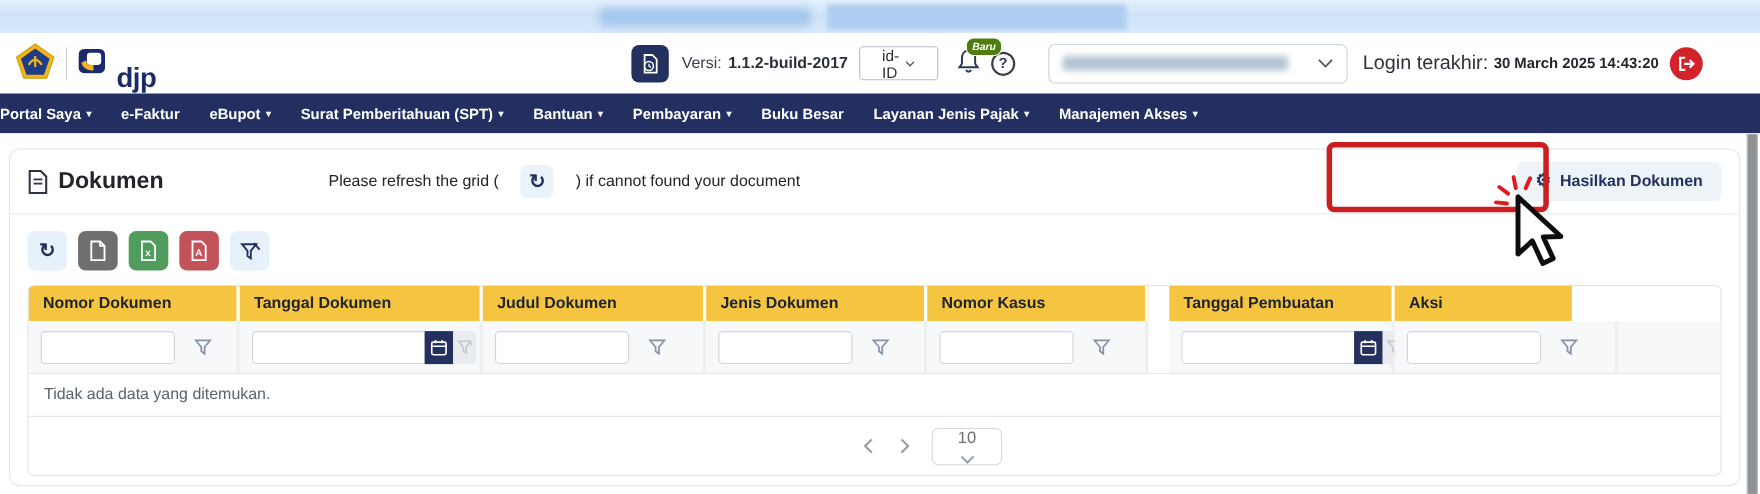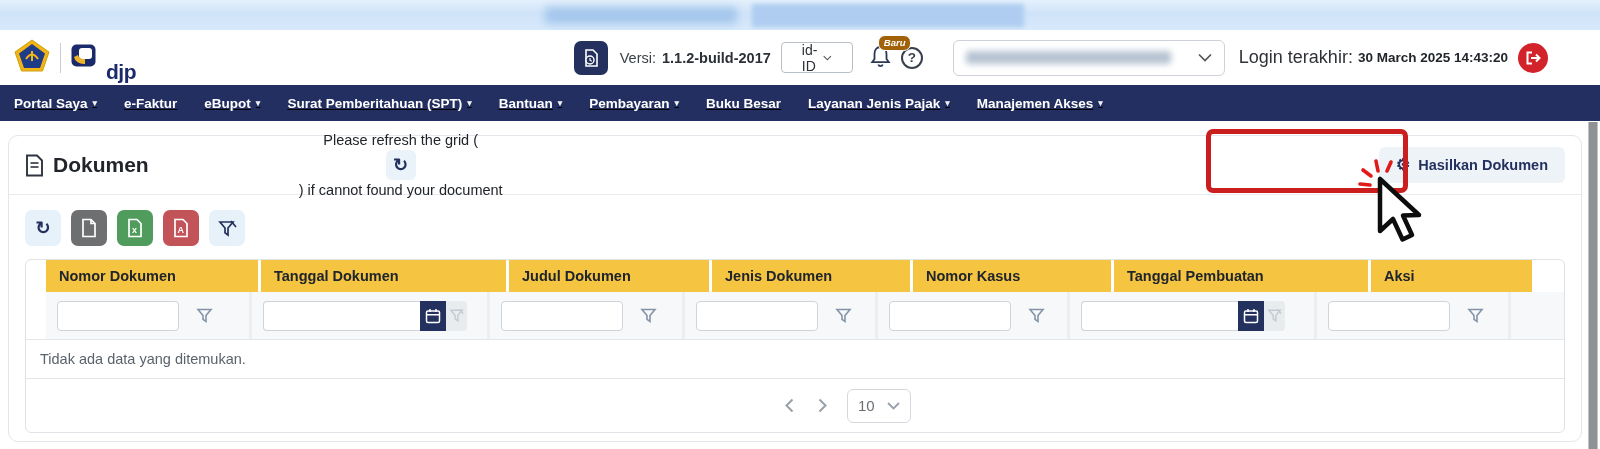--- a/index.html
+++ b/index.html
@@ -11,54 +11,54 @@
   .topstrip { position:absolute; left:0; top:0; width:1600px; height:30px;
     background:linear-gradient(180deg,#e4f0fc 0%,#cfe3f8 45%,#d8e9fb 100%); }
   .redact1 { position:absolute; left:545px; top:7px; width:192px; height:17px; background:#9dc2ea; filter:blur(4px); border-radius:3px; opacity:.85; }
   .redact2 { position:absolute; left:752px; top:4px; width:272px; height:23px; background:#aecdf0; filter:blur(2px); border-radius:2px; }
 
   
   .header { position:absolute; left:0; top:30px; width:1600px; height:55px; background:#fff;
     display:flex; align-items:center; padding:0 52px 0 14px; }
   .brand { display:flex; align-items:center; gap:10px; }
   .brand-divider { width:1px; height:30px; background:#c9ced4; }
-  .djp-word { font-size:21px; font-weight:bold; color:#1b2a6b; letter-spacing:-0.5px;margin-top:28px; }
+  .djp-word { font-size:25px; font-weight:bold; color:#1b2a6b; letter-spacing:-0.5px;margin-top:28px; }
   .ver-cluster { margin-left:auto; display:flex; align-items:center; }
   .ver-chip { width:34px; height:34px; background:#24305e; border-radius:7px; display:flex; align-items:center; justify-content:center; }
   .ver-label { margin-left:12px; font-size:14.5px; color:#3a4047; }
   .ver-value { margin-left:6px; font-size:14.5px; font-weight:bold; color:#2b3036; }
   .lang-select { margin-left:10px; width:72px; height:31px; border:1px solid #b9bfc6; border-radius:4px;
     display:flex; align-items:center; justify-content:space-between; padding:0 20px; font-size:14px; color:#2b3036; background:#fff; cursor:pointer; }
   .bell-wrap { position:relative; margin-left:16px; }
-  .badge-baru { position:absolute; top:-9px; left:9px; background:#a16207; color:#fff; font-size:9.5px; font-weight:bold;
+  .badge-baru { position:absolute; top:-9px; left:9px; background:#4d7c0f; color:#fff; font-size:9.5px; font-weight:bold;
     font-style:italic; padding:1.5px 5px 2px; border-radius:7px; border:1px solid #fff; }
   .help-circle { margin-left:9px; width:22px; height:22px; border:2.4px solid #39404d; border-radius:50%;
     display:flex; align-items:center; justify-content:center; font-size:13.5px; font-weight:bold; color:#39404d; }
   .user-select { margin-left:30px; width:272px; height:36px; border:1px solid #ccd2d8; border-radius:6px; background:#fff;
     display:flex; align-items:center; justify-content:space-between; padding:0 12px; cursor:pointer; }
   .user-redact { width:205px; height:13px; background:#b6c3d2; filter:blur(3px); border-radius:2px; }
   .login-wrap { margin-left:14px; display:flex; align-items:center; gap:5px; white-space:nowrap; }
   .login-label { font-size:18px; color:#2f3338; }
   .login-value { font-size:13.5px; font-weight:bold; color:#22262b; }
   .logout-btn { margin-left:10px; width:30px; height:30px; background:#d2222a; border-radius:50%;
     display:flex; align-items:center; justify-content:center; flex:0 0 auto; cursor:pointer; }
 
   
   .nav { position:absolute; left:0; top:85px; width:1600px; height:36px; background:#232f60;
-    display:flex; align-items:center; gap:27px; padding:0 14px;text-decoration:underline; }
+    display:flex; align-items:center; gap:27px; padding:0 0; }
   .nav-item { color:#fff; font-size:13.5px; font-weight:bold; display:flex; align-items:center; gap:5px; cursor:pointer; white-space:nowrap; }
   .nav-caret { font-size:9px; opacity:.95; }
 
   
   .card { position:absolute; left:8px; top:135px; width:1574px; height:307px; background:#fff;
     border:1px solid #e3e6ea; border-radius:10px; padding:0 16px; }
   .card-head { display:flex; align-items:center; height:58px; }
   .title-group { display:flex; align-items:center; gap:9px; }
   .page-title { font-size:21px; font-weight:800; color:#21252b; }
-  .hint { margin-left:150px; display:flex; align-items:center; gap:2px; font-size:14.5px; color:#212529;flex-direction:column; }
+  .hint { margin-left:150px; display:flex; align-items:center; gap:20px; font-size:14.5px; color:#212529; }
   .hint-chip { width:30px; height:30px; background:#e9f3f9; border-radius:6px; display:flex; align-items:center; justify-content:center; }
   .head-buttons { margin-left:auto; display:flex; align-items:center; gap:10px; }
   .btn-generate { background:#eef3f8; color:#24305e; border:none; border-radius:6px; padding:10px 17px;
     font-size:14.5px; font-weight:bold; font-family:inherit; display:flex; align-items:center; gap:8px; cursor:pointer; }
   .gear { font-size:16px; line-height:1; }
   .btn-upload { background:#252f63; color:#fff; border:none; border-radius:6px; padding:10px 17px;
     font-size:14.5px; font-weight:bold; font-family:inherit; display:flex; align-items:center; gap:8px; cursor:pointer; }
   .card-divider { border-bottom:1px solid #e8eaed; margin:0 -16px; }
 
   
@@ -69,32 +69,32 @@
   .tb-green { background:#4f9c5d; }
   .tb-red   { background:#c25359; }
   .refresh-glyph { color:#24305e; font-size:18px; font-weight:bold; line-height:1; }
 
   
   .grid { margin-top:13px; border:1px solid #dfe3e7; border-radius:6px; overflow:hidden; background:#fff; }
   .grid-row { display:flex; width:1640px; }
   .hcell { background:#f5c542; height:32px; line-height:32px; font-weight:bold; font-size:14.5px; color:#20242c;
     padding:0 13px; border-right:3px solid #fff; white-space:nowrap; overflow:hidden; cursor:pointer; }
   .fcell { background:#f7f8f9; height:47px; display:flex; align-items:center; padding:0 11px; border-right:3px solid #eceef0; }
-  .c0{width:215px;margin-left:20px;} .c1{width:248px;} .c2{width:203px;} .c3{width:201px;} .c4{width:201px;} .c5{width:257px;} .c6{width:203px;} .c7{width:161px; border-right:none;}
+  .c0{width:192px;} .c1{width:221px;} .c2{width:203px;} .c3{width:201px;} .c4{width:201px;} .c5{width:205px;margin-left:19px;} .c6{width:203px;} .c7{width:161px; border-right:none;}
   .flt-input { width:122px; height:30px; border:1px solid #ced4da; border-radius:4px; background:#fff; padding:0 8px; font-size:13px; font-family:inherit; outline:none; }
   .funnel-btn { margin-left:17px; background:none; border:none; cursor:pointer; display:flex; align-items:center; }
   .date-group { display:flex; width:204px; height:30px; }
   .date-input { flex:1 1 auto; min-width:0; border:1px solid #ced4da; border-right:none; border-radius:4px 0 0 4px; background:#fff; padding:0 8px; font-size:13px; font-family:inherit; outline:none; }
   .cal-btn { width:32px; background:#24305e; border:none; display:flex; align-items:center; justify-content:center; cursor:pointer; }
   .clear-btn { width:27px; background:#e9ecef; border:none; border-radius:0 4px 4px 0; display:flex; align-items:center; justify-content:center; cursor:pointer; }
   .empty-row { border-top:1px solid #e3e6ea; background:#fff; padding:11px 14px; font-size:14.5px; color:#5a626b; }
   .grid-footer { border-top:1px solid #e3e6ea; height:54px; width:1640px; display:flex; align-items:center; justify-content:center; gap:16px; }
   .pg-btn { background:none; border:none; cursor:pointer; display:flex; align-items:center; padding:4px; }
   .pg-select { width:64px; height:34px; border:1px solid #d5d9dd; border-radius:6px; background:#fff;
-    display:flex; align-items:center; justify-content:space-between; padding:0 10px; font-size:15px; color:#6b7075; cursor:pointer; }
+    display:flex; align-items:center; justify-content:space-between; padding:0 10px; font-size:15px; color:#6b7075; cursor:pointer;flex-direction:column; }
 
   
   .anno-rect { position:absolute; left:1206px; top:129px; width:202px; height:64px; border:5px solid #cb1f1f; border-radius:7px; pointer-events:none; z-index:30; }
   .cursor-svg { position:absolute; left:1330px; top:148px; z-index:40; pointer-events:none; }
   .scrollbar-track { position:absolute; left:1588px; top:122px; width:10px; height:327px; background:#ececec; z-index:20; }
   .scrollbar-thumb { position:absolute; left:0; top:0; width:10px; height:327px; background:#8f9294; border-left:1px solid #c2c2c2; border-right:1px solid #c2c2c2; cursor:grab; }
 </style>
 </head>
 <body>
 

